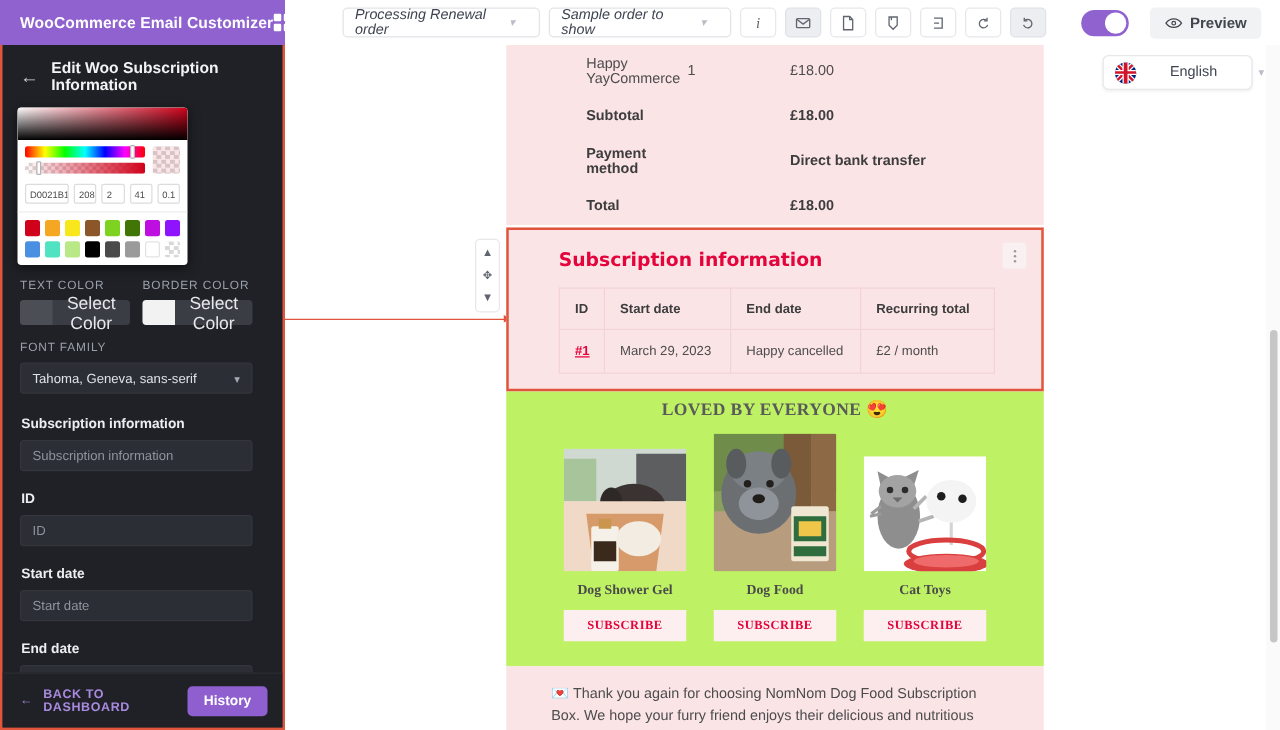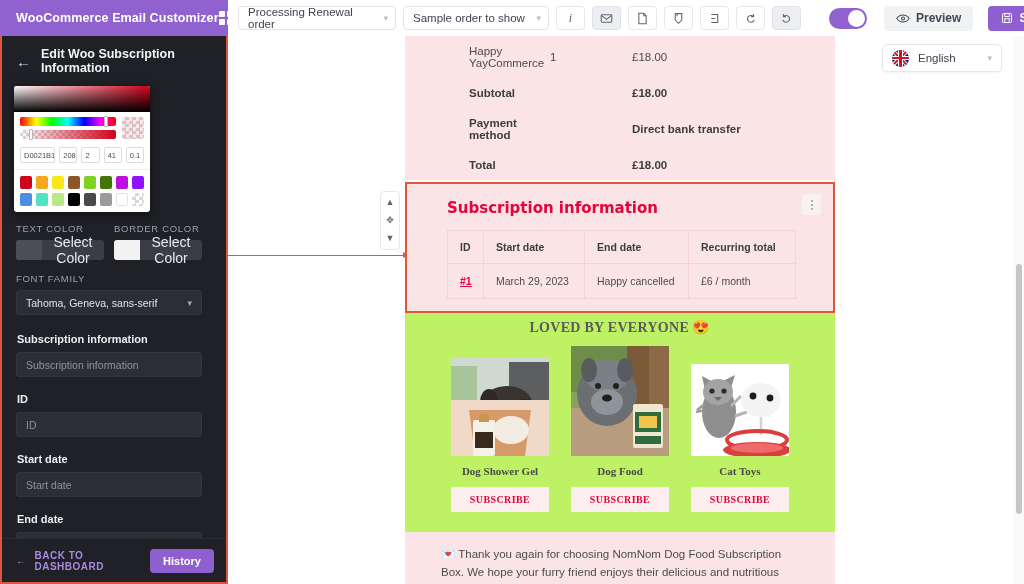--- a/index.html
+++ b/index.html
@@ -5,35 +5,35 @@
   * { box-sizing: border-box; margin: 0; padding: 0; }
   html, body {
     width: 1024px; height: 584px;
     font-family: "Liberation Sans", sans-serif;
     overflow: hidden;
     background: #ffffff;
   }
   #app { position: relative; width: 1024px; height: 584px; }
 
   
-  .topbar { position: absolute; left: 0; top: 0; width: 1024px; height: 36px; display: flex; align-items: flex-start; }
+  .topbar { position: absolute; left: 0; top: 0; width: 1024px; height: 36px; display: flex; align-items: flex-start; gap: 36px; }
   .brandbar {
     width: 228px; height: 36px; background: #9062cf; color: #fff;
     display: flex; align-items: center; justify-content: space-between;
     padding: 0 14px 0 16px;
   }
   .brand-title { font-size: 12.5px; font-weight: bold; letter-spacing: .1px; white-space: nowrap; }
   .grid-icon { display: grid; grid-template-columns: 6px 6px; grid-template-rows: 6px 6px; gap: 2.5px; }
   .grid-icon i { display: block; background: #fff; border-radius: 1px; }
 
   .toolbar { flex: 1; height: 36px; background: #fff; display: flex; align-items: center; padding-left: 10px; gap: 7px; }
   .select-box {
     height: 24px; border: 1px solid #e2e4e8; border-radius: 4px; background: #fff;
     display: flex; align-items: center; justify-content: space-between;
-    font-size: 11.5px; color: #3d4350; padding: 0 7px 0 9px;
+    font-size: 11.5px; color: #3d4350; padding: 0 19px 0 9px; font-style: italic;
   }
   .sel-order { width: 158px; }
   .sel-sample { width: 146px; }
   .caret { color: #b8bdc7; font-size: 9px; margin-left: 6px; }
   .tool-btn {
     width: 29px; height: 24px; border: 1px solid #e6e8ec; border-radius: 4px; background: #fff;
     display: flex; align-items: center; justify-content: center; color: #6d7380;
   }
   .tool-btn.active { background: #eceef1; border-color: #e0e2e7; }
   .tool-btn svg { display: block; }
@@ -190,21 +190,21 @@
     align-items: center; gap: 9px; padding: 6px 0;
   }
   .mover span { color: #5f646e; font-size: 9px; line-height: 1; }
   .pointer-line { position: absolute; left: 0; top: 219px; width: 180px; height: 1px; background: #e0553c; }
   .pointer-line:after { content: ""; position: absolute; right: -1px; top: -3px; width: 0; height: 0;
     border-top: 3.5px solid transparent; border-bottom: 3.5px solid transparent; border-left: 6px solid #e0553c; }
 
   
   .lang {
     position: absolute; right: 22px; top: 8px; width: 120px; height: 28px; background: #fff;
-    border: 1px solid #e6e8ec; border-radius: 5px; display: flex; align-items: center; gap: 9px; padding: 0 9px;
+    border: 1px solid #e6e8ec; border-radius: 5px; display: flex; align-items: center; gap: 27px; padding: 0 9px;
     box-shadow: 0 1px 2px rgba(0,0,0,.05);
   }
   .flag { width: 17px; height: 17px; border-radius: 50%; overflow: hidden; position: relative; background: #00247d; flex: none; }
   .flag i { position: absolute; background: #fff; }
   .flag .d1 { width: 24px; height: 4px; left: -4px; top: 6.5px; transform: rotate(45deg); }
   .flag .d2 { width: 24px; height: 4px; left: -4px; top: 6.5px; transform: rotate(-45deg); }
   .flag .r1 { width: 24px; height: 2.2px; left: -4px; top: 7.4px; transform: rotate(45deg); background: #cf142b; }
   .flag .r2 { width: 24px; height: 2.2px; left: -4px; top: 7.4px; transform: rotate(-45deg); background: #cf142b; }
   .flag .v  { width: 4.5px; height: 17px; left: 6.2px; top: 0; }
   .flag .h  { width: 17px; height: 4.5px; left: 0; top: 6.2px; }
@@ -457,21 +457,21 @@
                 <tr>
               <th class="col-id">ID</th>
               <th class="col-start">Start date</th>
               <th class="col-end">End date</th>
               <th>Recurring total</th>
             </tr>
             <tr>
               <td><a href="#">#1</a></td>
               <td>March 29, 2023</td>
               <td>Happy cancelled</td>
-              <td>£6 / month</td>
+              <td>£2 / month</td>
             </tr>
           </tbody>
             </table>
         </div>
       </div>
 
       <div class="loved">
         <div class="loved-h">LOVED BY EVERYONE 😍</div>
         <div class="products">
 

